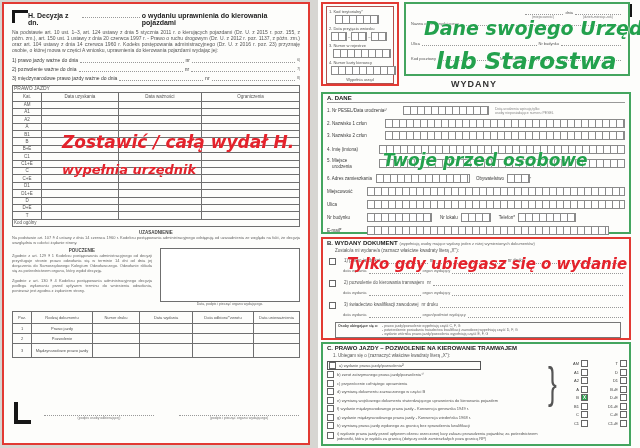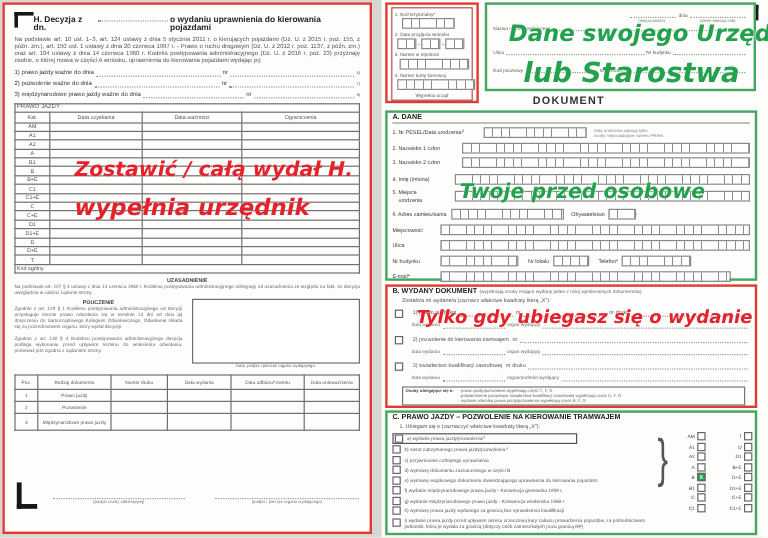--- a/index.html
+++ b/index.html
@@ -179,21 +179,21 @@
           <td></td>
           <td></td>
         </tr>
     <tr style="height:7.4px">
           <td colspan="4">Kod ogólny</td>
         </tr>
   </tbody>
     </table>
 
   <div class="abs annR" style="left:58px;top:128px;font-size:17px">Zostawić / całą wydał H.</div>
-  <div class="abs annR" style="left:58px;top:158px;font-size:19px">wypełnia urzędnik</div>
+  <div class="abs annR" style="left:58px;top:158px;font-size:13px">wypełnia urzędnik</div>
 
   <div style="text-align:center;font-size:4.5px;font-weight:bold;margin-top:3px;color:#444">UZASADNIENIE</div>
   <div class="t4" style="text-align:justify;color:#666">Na podstawie art. 107 § 4 ustawy z dnia 14 czerwca 1960 r. Kodeksu postępowania administracyjnego odstępuję od uzasadnienia ze względu na fakt, że decyzja uwzględnia w całości żądanie strony.</div>
 
   <div class="row" style="margin-top:3px;align-items:flex-start">
     <div style="width:140px">
       <div style="text-align:center;font-size:4.5px;font-weight:bold;color:#444">POUCZENIE</div>
       <div class="t4" style="text-align:justify;color:#666">Zgodnie z art. 129 § 1 Kodeksu postępowania administracyjnego od decyzji przysługuje stronie prawo odwołania się w terminie 14 dni od dnia jej doręczenia do Samorządowego Kolegium Odwoławczego. Odwołanie składa się za pośrednictwem organu, który wydał decyzję.</div>
       <div class="t4" style="text-align:justify;color:#666;margin-top:5px">Zgodnie z art. 130 § 4 Kodeksu postępowania administracyjnego decyzja podlega wykonaniu przed upływem terminu do wniesienia odwołania, ponieważ jest zgodna z żądaniem strony.</div>
     </div>
@@ -299,21 +299,21 @@
     <div class="row t4" style="margin-top:9px">
       <span class="lbl" style="color:#555">Kod pocztowy</span>
       <span class="dtf" style="width:60px"></span>
       <span class="lbl" style="color:#555">Miejscowość</span>
       <span class="dt"></span>
     </div>
     <div class="abs annG" style="left:18px;top:13px;font-size:19px">Dane swojego Urzędu</div>
     <div class="abs annG" style="left:30px;top:44px;font-size:23px">lub Starostwa</div>
   </div>
 
-  <div class="abs" style="left:0;top:79px;width:312px;text-align:center;font-size:9px;font-weight:bold;letter-spacing:1px;color:#333">DOKUMENT</div>
+  <div class="abs" style="left:0;top:79px;width:312px;text-align:center;font-size:9px;font-weight:bold;letter-spacing:1px;color:#333">WYDANY</div>
 
   <div class="abs gbox" style="left:3px;top:92px;width:310px;height:142px;padding:1px 4px">
     <div class="sec-title" style="border-bottom:1px solid #999;padding-bottom:1px">A. DANE</div>
     <div class="row" style="margin-top:3px;align-items:center">
       <span class="t45 lbl" style="width:76px">1. Nr PESEL/Data urodzenia¹⁾</span>
       <div class="bx" style="width:84px"></div>
       <div style="margin-left:6px">
         <div class="t35" style="color:#888">Datę urodzenia wpisują tylko</div>
         <div class="t35" style="color:#888">osoby nieposiadające numeru PESEL</div>
       </div>

